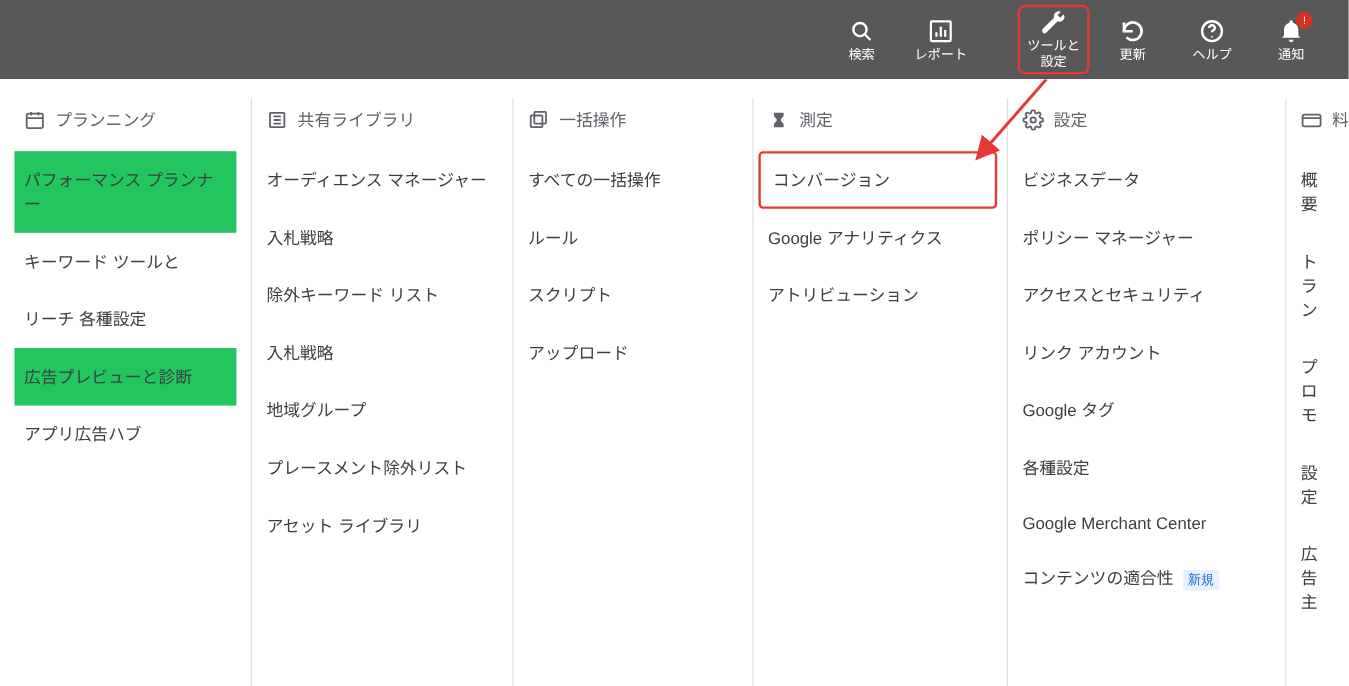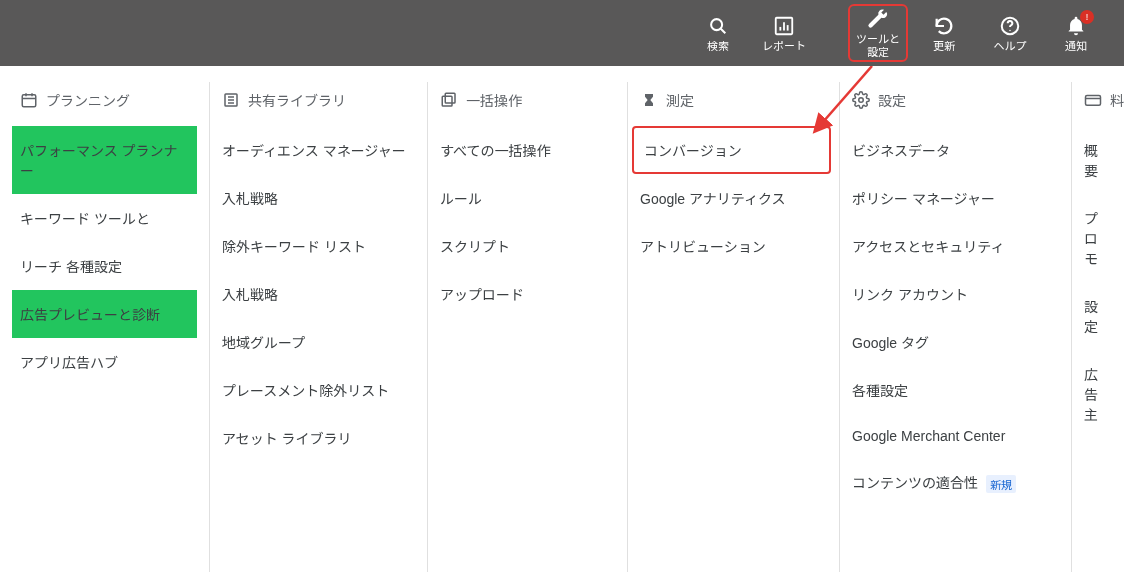--- a/index.html
+++ b/index.html
@@ -127,20 +127,21 @@
     }
     .badge {
       display: inline-block;
       background: #e8f0fe;
       color: #1967d2;
       font-size: 11px;
       padding: 1px 4px;
       margin-left: 4px;
       border-radius: 2px;
       vertical-align: middle;
+      font-family: Liberation Mono, monospace;
     }
     .arrow-svg {
       position: absolute;
       pointer-events: none;
       top: 0;
       left: 0;
     }
   </style>
 </head>
 <body>
@@ -314,18 +315,19 @@
     <div class="col-header">
       <span class="hicon">
         <svg viewBox="0 0 24 24" width="18" height="18" fill="none" stroke="#5f6368" stroke-width="2">
             <rect x="2" y="6" width="20" height="13" rx="2"></rect>
             <line x1="2" y1="10" x2="22" y2="10"></line>
           </svg>
       </span>
       <span>料</span>
     </div>
     <div class="menu-item"><span>概要</span></div>
+    <div class="menu-item"><span>トラン</span></div>
     <div class="menu-item"><span>プロモ</span></div>
     <div class="menu-item"><span>設定</span></div>
     <div class="menu-item"><span>広告主</span></div>
   </div>
 
 </div>
 
 </body></html>

